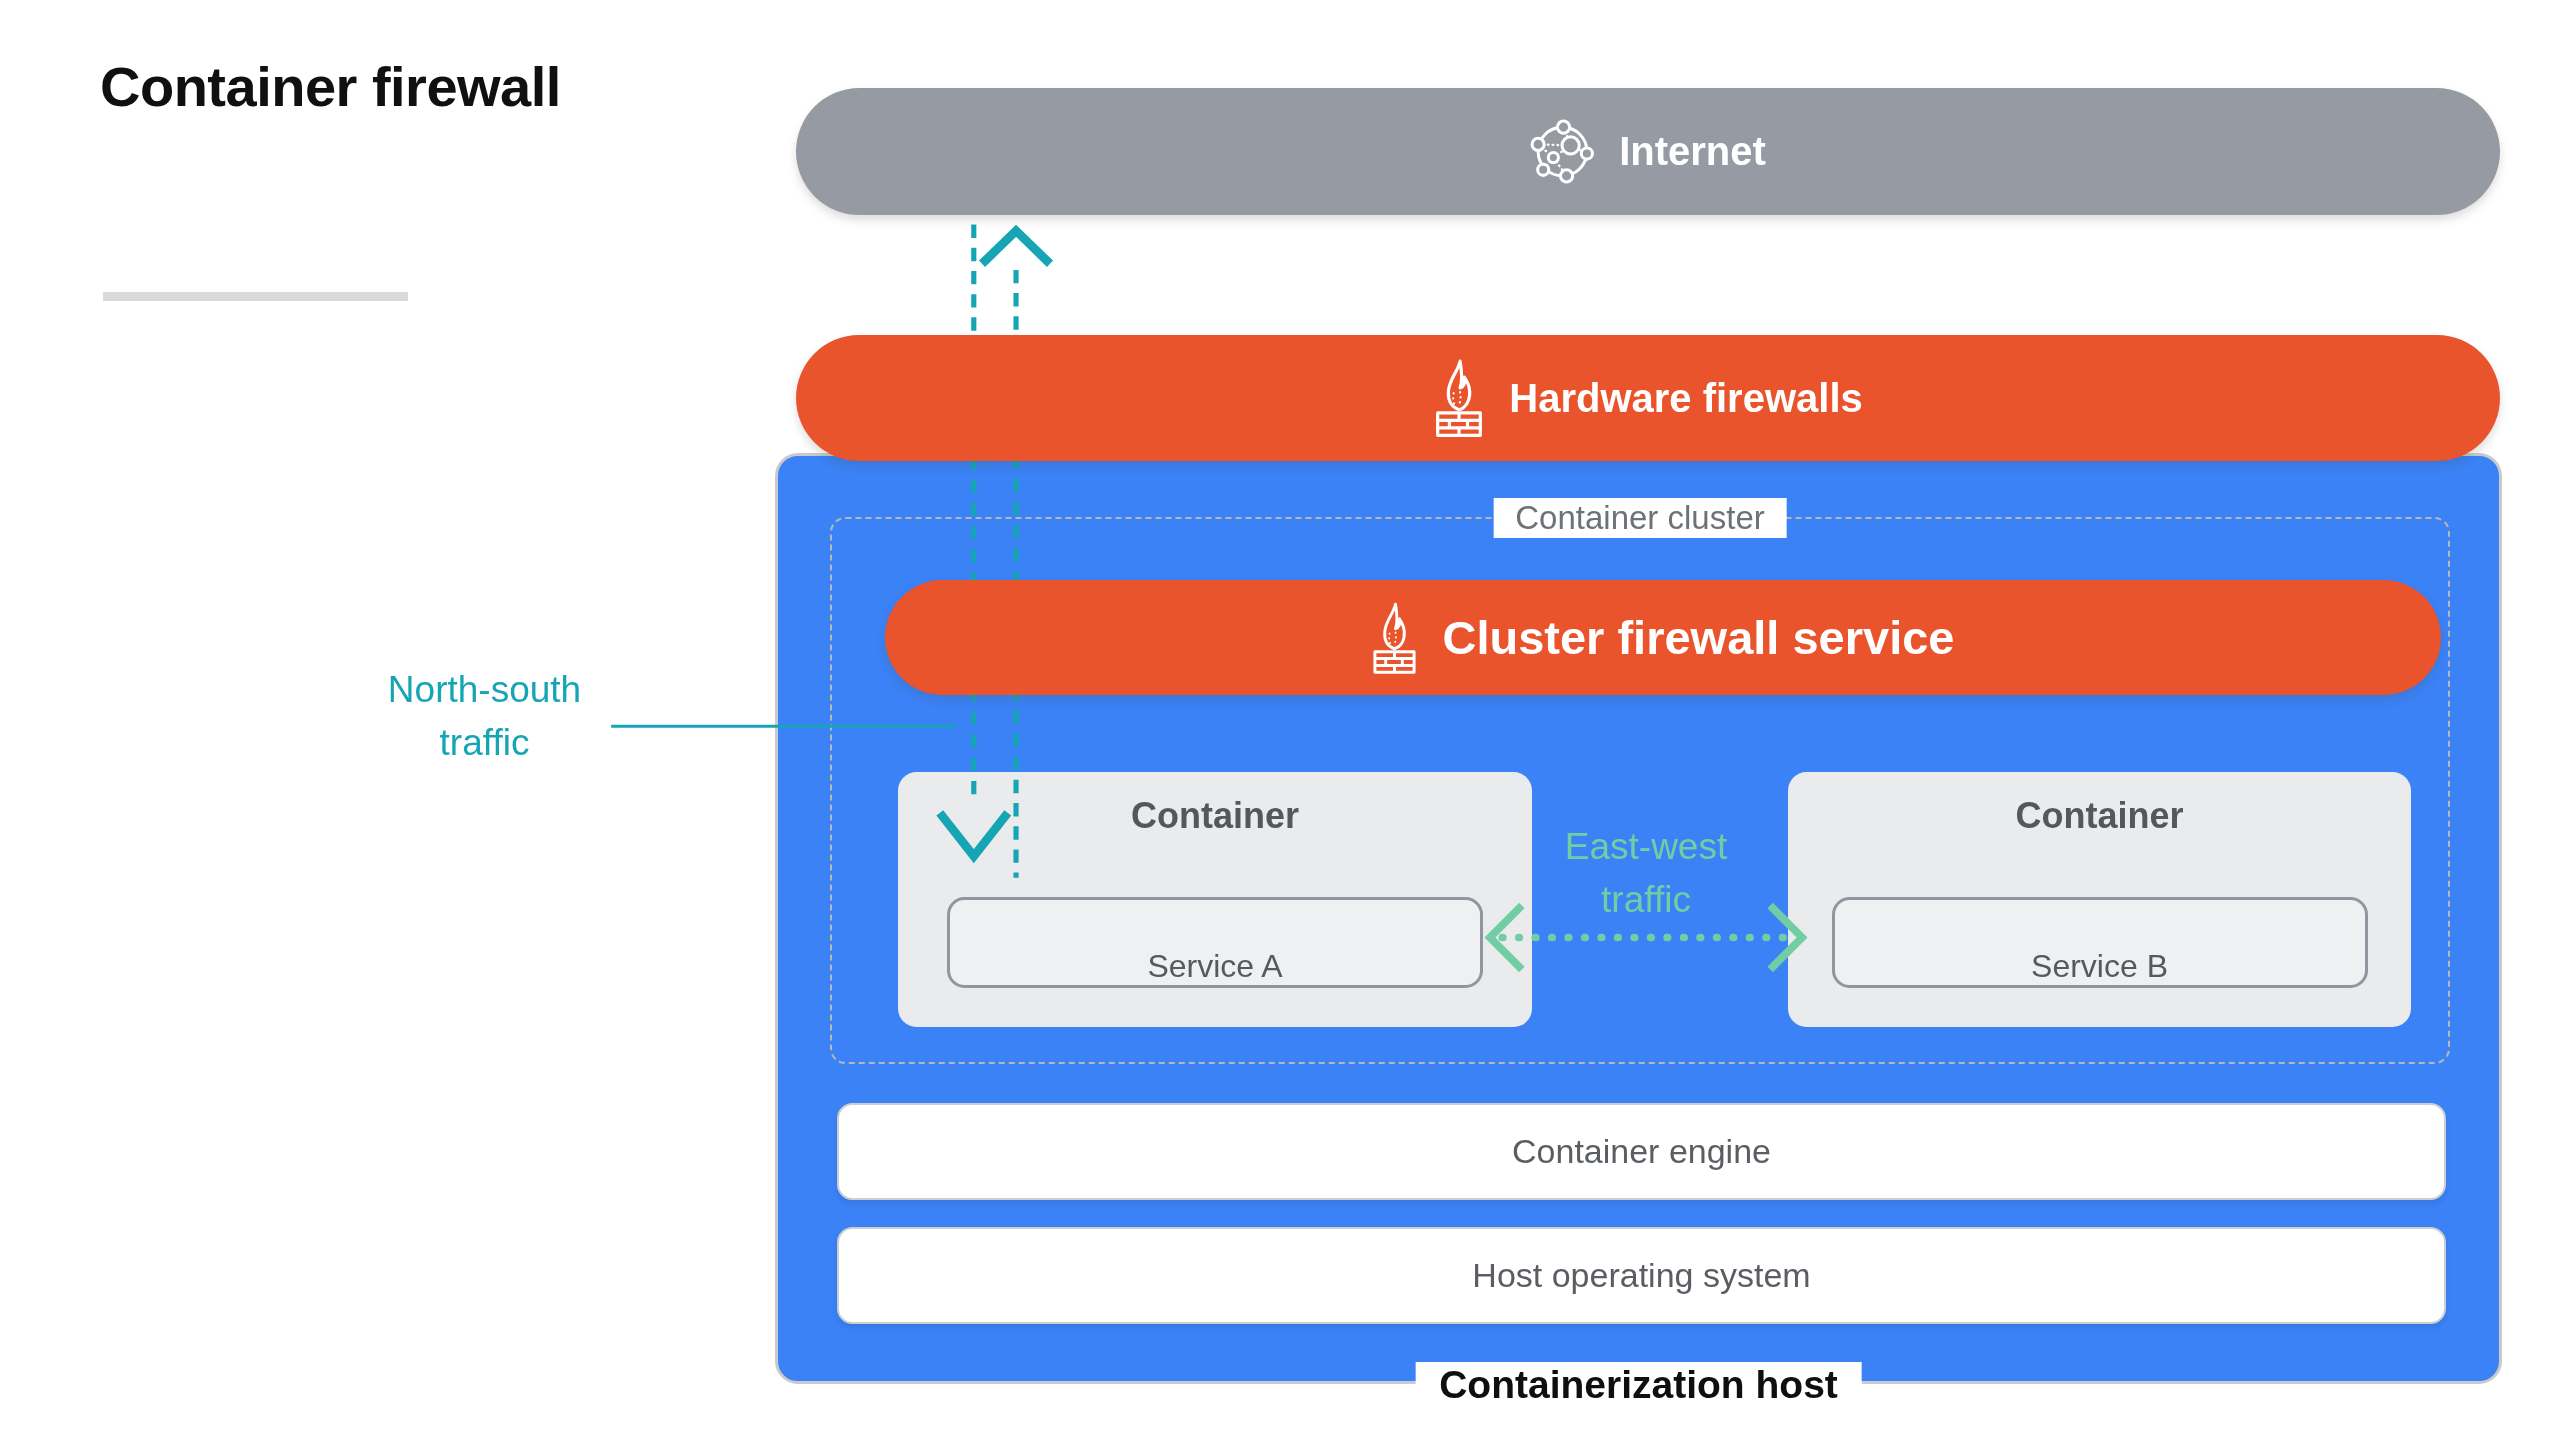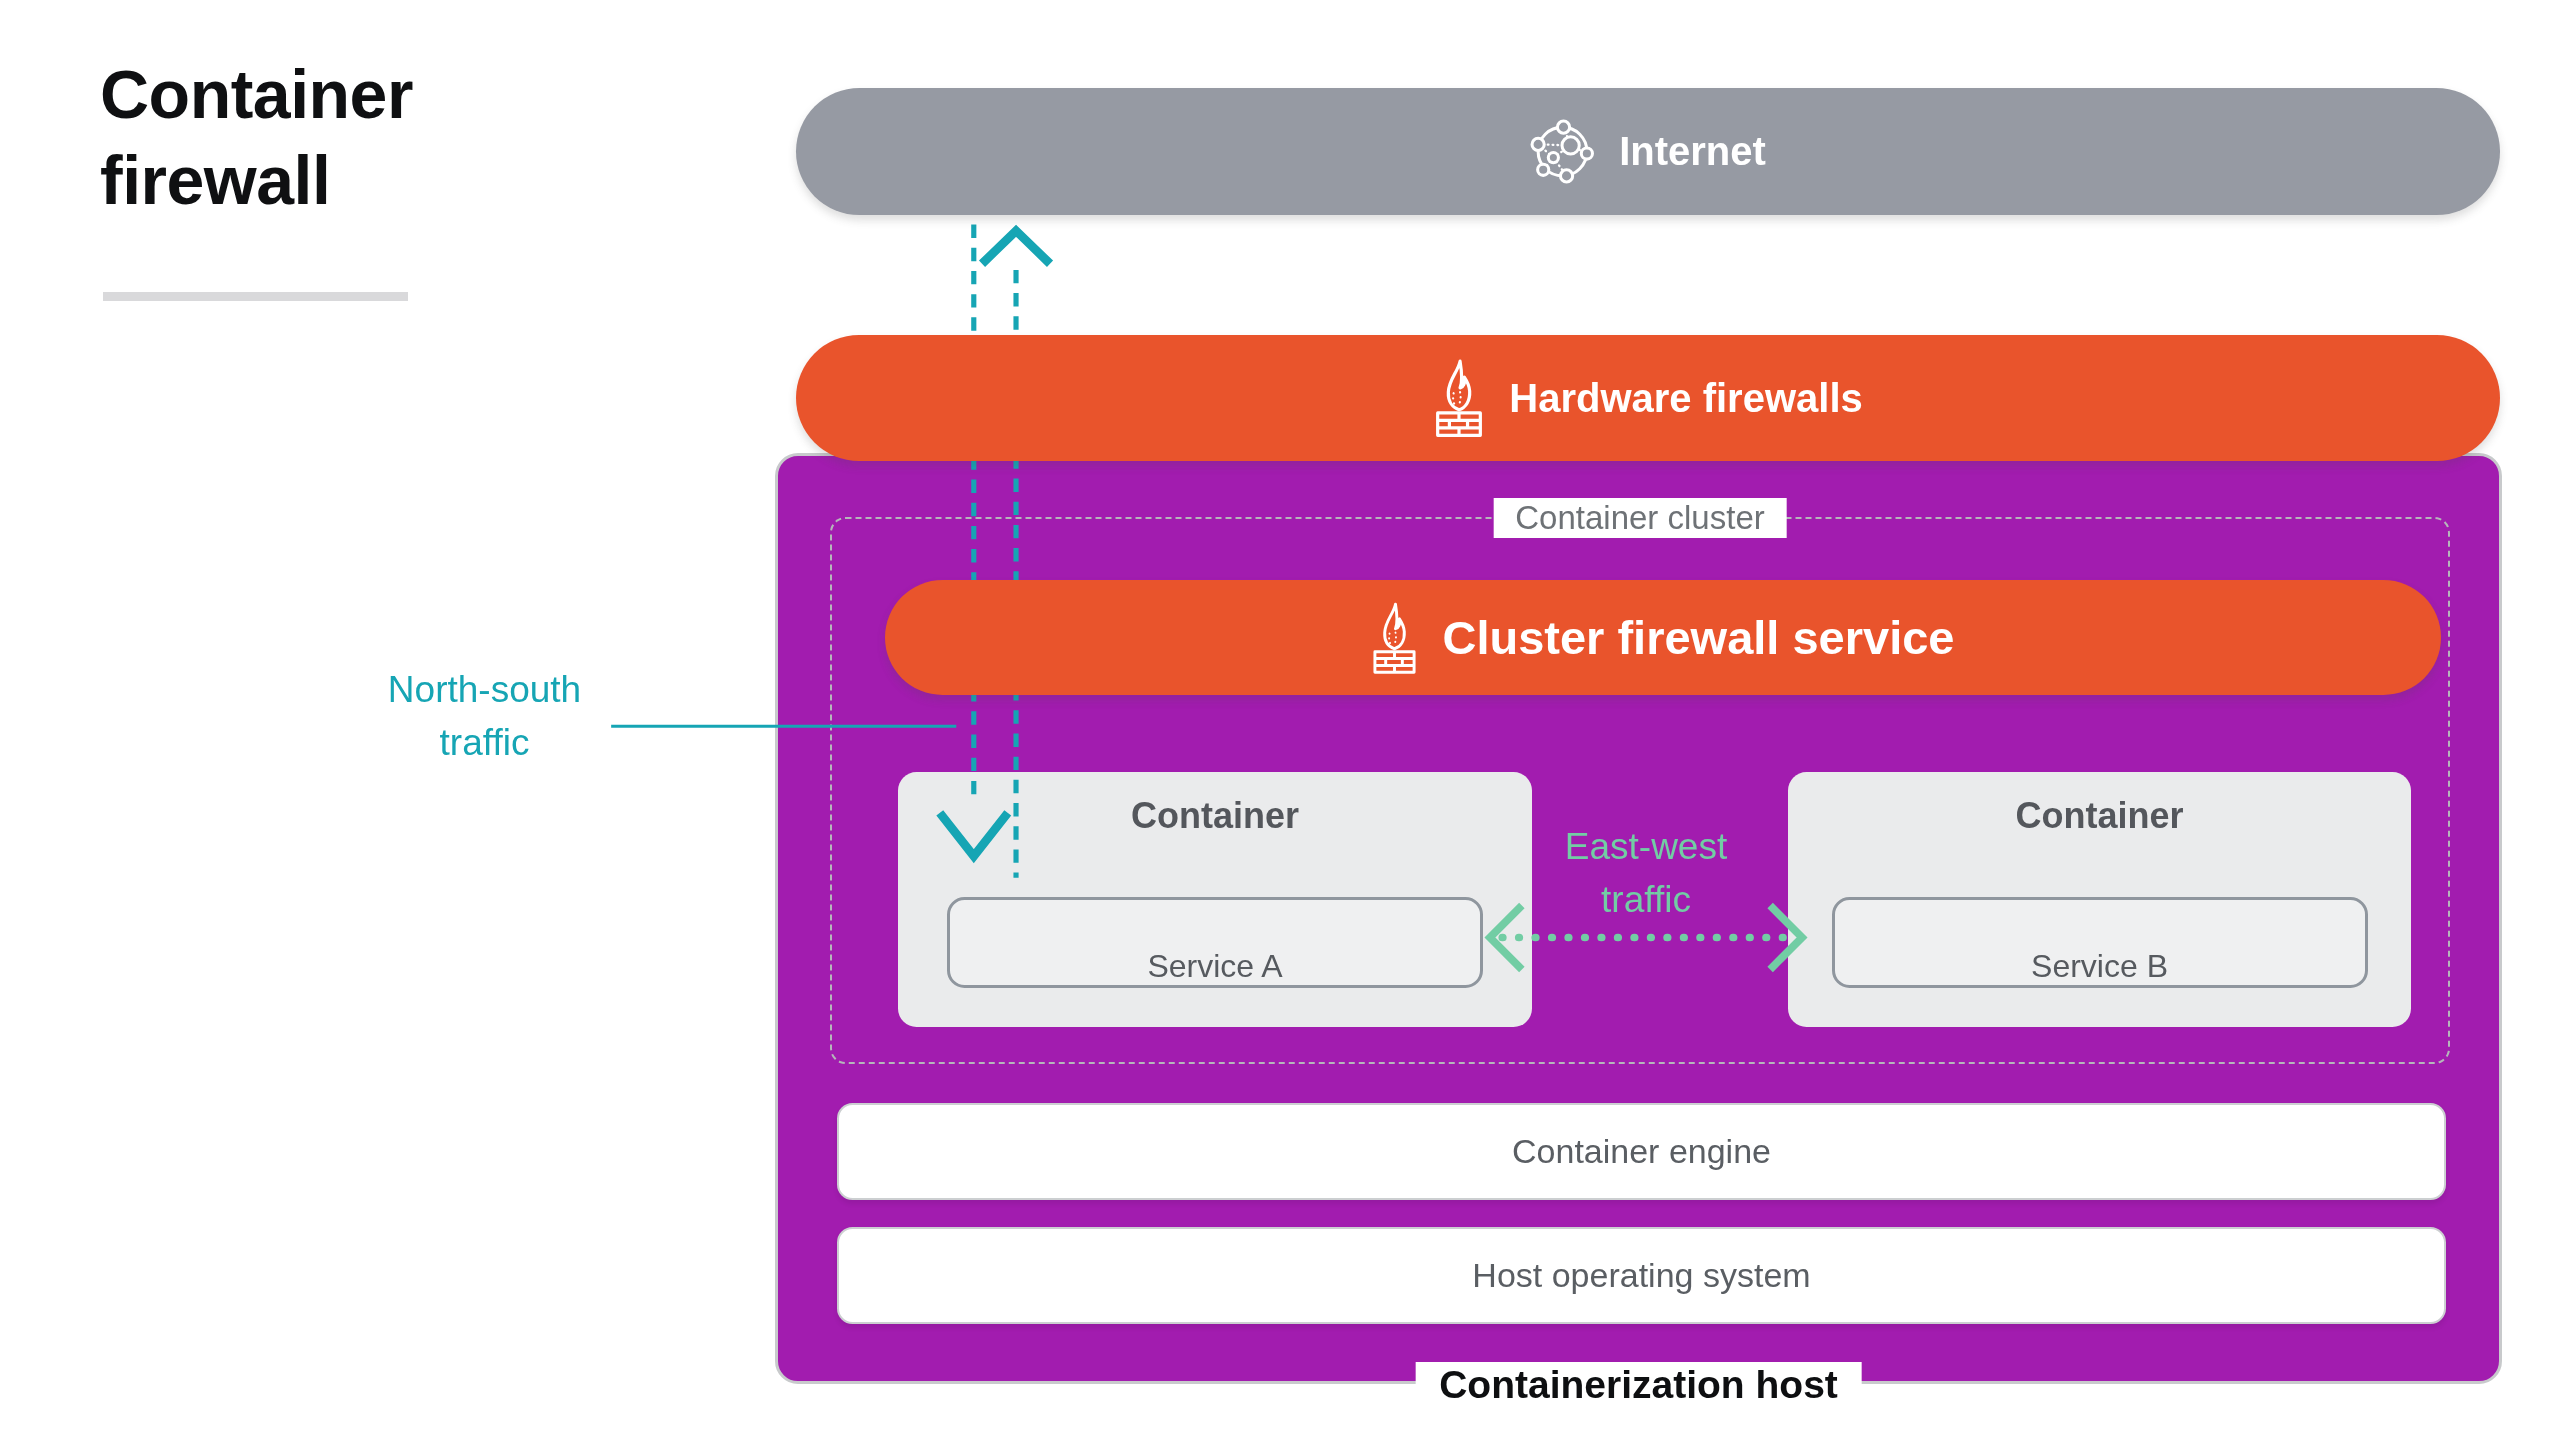--- a/index.html
+++ b/index.html
@@ -3,42 +3,42 @@
 <meta charset="utf-8">
 <style>
   html,body{margin:0;padding:0;background:#ffffff;}
   .stage{
     position:relative;width:2576px;height:1449px;background:#ffffff;overflow:hidden;
     font-family:"Liberation Sans", sans-serif;
   }
   
   .page-title{
     position:absolute;left:100px;top:52px;width:515px;
-    font-size:68px;font-weight:bold;line-height:1.26;color:#0f1012;letter-spacing:-0.5px;
+    font-size:56px;font-weight:bold;line-height:1.26;color:#0f1012;letter-spacing:-0.5px;
   }
   .title-rule{
     position:absolute;left:103px;top:292px;width:305px;height:9.3px;background:#d9d9db;
   }
   
   .pill{
     position:absolute;left:796px;width:1704px;border-radius:103px;
     display:flex;align-items:center;justify-content:center;gap:24px;
     color:#ffffff;font-weight:bold;font-size:40px;z-index:10;
     box-shadow:0 5.2px 8.2px rgba(70,70,70,0.18);
   }
   .pill-internet{top:88px;height:127px;background:#969aa3;}
   .pill-hw{top:290px;height:126px;background:#e9542c;margin-top:45px;}
   .pill-cfs{position:absolute;left:53px;top:61px;width:1556px;height:115px;background:#e9542c;
     border-radius:103px;display:flex;align-items:center;justify-content:center;gap:24px;
     color:#fff;font-weight:bold;font-size:47px;z-index:10;box-shadow:0 5.2px 8.2px rgba(70,70,70,0.18);}
   .pill svg,.pill-cfs svg{flex:0 0 auto;}
   
   .host-box{
     position:absolute;left:775px;top:453px;width:1727px;height:931px;
-    border:3.6px solid #c8cacc;border-radius:23px;background:#a21caf;box-sizing:border-box;
+    border:3.6px solid #c8cacc;border-radius:23px;background:#3b82f6;box-sizing:border-box;
   }
   .host-label{
     position:absolute;left:50%;top:906px;transform:translateX(-50%);
     background:#ffffff;padding:0 24px;white-space:nowrap;
     font-size:39px;font-weight:bold;color:#0e0f11;line-height:1.2;
   }
   
   .cluster-box{
     position:absolute;left:52px;top:61px;width:1620px;height:547px;
     border:2.6px dashed #b5b7ba;border-radius:15.5px;box-sizing:border-box;

